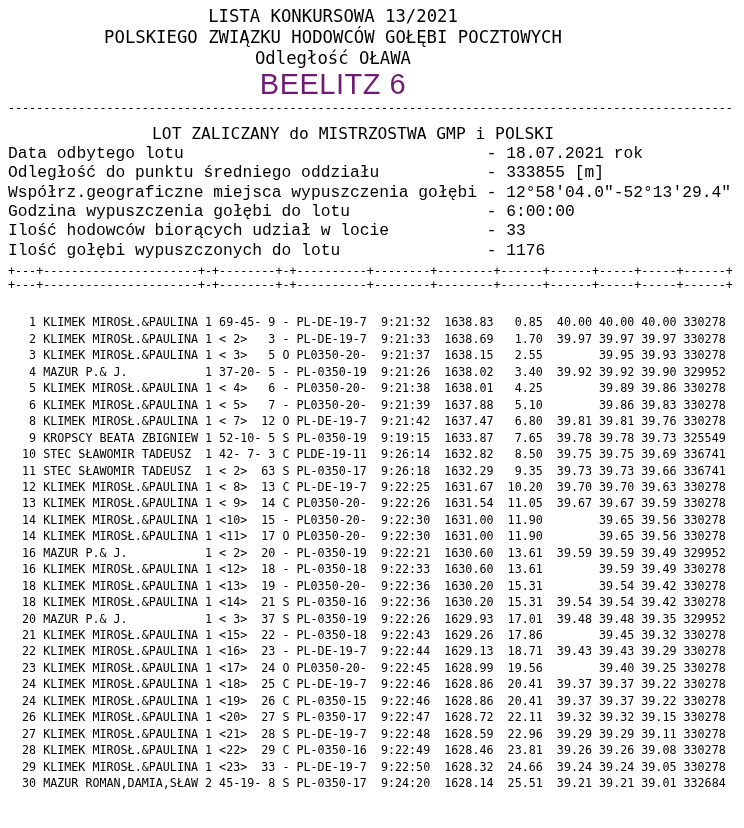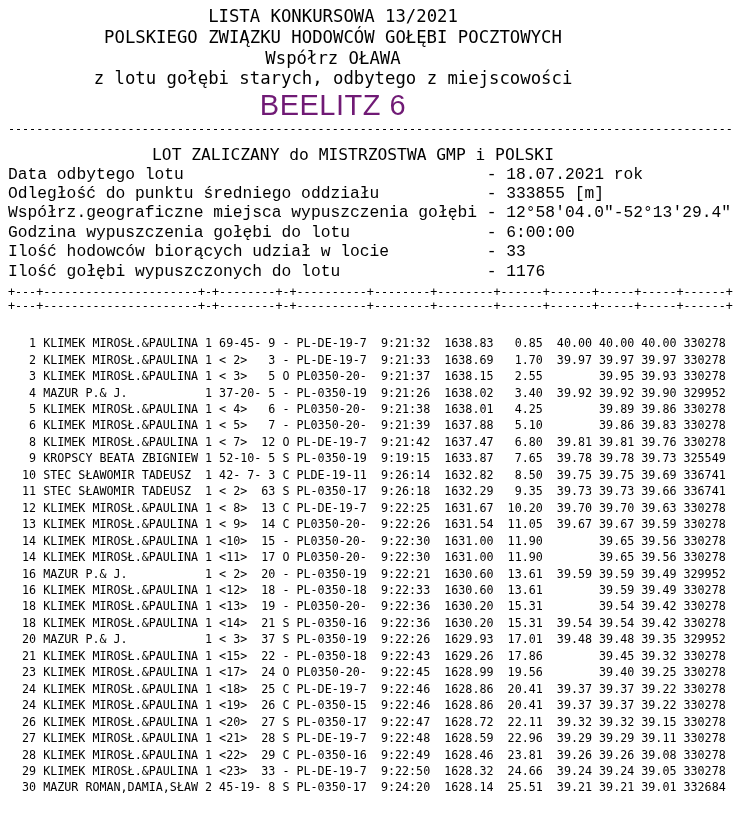--- a/index.html
+++ b/index.html
@@ -49,22 +49,21 @@
   .table-body { margin-top: 22px; }
   .table-body .pre-line { white-space: pre; line-height: 16.45px; }
 </style>
 </head>
 <body>
 
 <div class="doc">
   <div class="letterhead">
       <div class="lh-line">LISTA KONKURSOWA 13/2021</div>
       <div class="lh-line">POLSKIEGO ZWIĄZKU HODOWCÓW GOŁĘBI POCZTOWYCH</div>
-      <div class="lh-line">Współrz OŁAWA</div>
-      <div class="lh-line">z lotu gołębi starych, odbytego z miejscowości</div>
+      <div class="lh-line">Odległość OŁAWA</div>
     </div>
   <div class="race-title" style="color: #701a75;">BEELITZ 6</div>
   <div class="dashed-divider">-------------------------------------------------------------------------------------------------------</div>
   <div class="subtitle">LOT ZALICZANY do MISTRZOSTWA GMP i POLSKI</div>
   <div class="flight-info">
       <div class="pre-line">Data odbytego lotu                               - 18.07.2021 rok</div>
       <div class="pre-line">Odległość do punktu średniego oddziału           - 333855 [m]</div>
       <div class="pre-line">Współrz.geograficzne miejsca wypuszczenia gołębi - 12°58'04.0"-52°13'29.4"</div>
       <div class="pre-line">Godzina wypuszczenia gołębi do lotu              - 6:00:00</div>
       <div class="pre-line">Ilość hodowców biorących udział w locie          - 33</div>
@@ -89,20 +88,21 @@
         <div class="pre-line">  12 KLIMEK MIROSŁ.&amp;PAULINA 1 &lt; 8&gt;  13 C PL-DE-19-7  9:22:25  1631.67  10.20  39.70 39.70 39.63 330278</div>
         <div class="pre-line">  13 KLIMEK MIROSŁ.&amp;PAULINA 1 &lt; 9&gt;  14 C PL0350-20-  9:22:26  1631.54  11.05  39.67 39.67 39.59 330278</div>
         <div class="pre-line">  14 KLIMEK MIROSŁ.&amp;PAULINA 1 &lt;10&gt;  15 - PL0350-20-  9:22:30  1631.00  11.90        39.65 39.56 330278</div>
         <div class="pre-line">  14 KLIMEK MIROSŁ.&amp;PAULINA 1 &lt;11&gt;  17 O PL0350-20-  9:22:30  1631.00  11.90        39.65 39.56 330278</div>
         <div class="pre-line">  16 MAZUR P.&amp; J.           1 &lt; 2&gt;  20 - PL-0350-19  9:22:21  1630.60  13.61  39.59 39.59 39.49 329952</div>
         <div class="pre-line">  16 KLIMEK MIROSŁ.&amp;PAULINA 1 &lt;12&gt;  18 - PL-0350-18  9:22:33  1630.60  13.61        39.59 39.49 330278</div>
         <div class="pre-line">  18 KLIMEK MIROSŁ.&amp;PAULINA 1 &lt;13&gt;  19 - PL0350-20-  9:22:36  1630.20  15.31        39.54 39.42 330278</div>
         <div class="pre-line">  18 KLIMEK MIROSŁ.&amp;PAULINA 1 &lt;14&gt;  21 S PL-0350-16  9:22:36  1630.20  15.31  39.54 39.54 39.42 330278</div>
         <div class="pre-line">  20 MAZUR P.&amp; J.           1 &lt; 3&gt;  37 S PL-0350-19  9:22:26  1629.93  17.01  39.48 39.48 39.35 329952</div>
         <div class="pre-line">  21 KLIMEK MIROSŁ.&amp;PAULINA 1 &lt;15&gt;  22 - PL-0350-18  9:22:43  1629.26  17.86        39.45 39.32 330278</div>
+        <div class="pre-line">  22 KLIMEK MIROSŁ.&amp;PAULINA 1 &lt;16&gt;  23 - PL-DE-19-7  9:22:44  1629.13  18.71  39.43 39.43 39.29 330278</div>
         <div class="pre-line">  23 KLIMEK MIROSŁ.&amp;PAULINA 1 &lt;17&gt;  24 O PL0350-20-  9:22:45  1628.99  19.56        39.40 39.25 330278</div>
         <div class="pre-line">  24 KLIMEK MIROSŁ.&amp;PAULINA 1 &lt;18&gt;  25 C PL-DE-19-7  9:22:46  1628.86  20.41  39.37 39.37 39.22 330278</div>
         <div class="pre-line">  24 KLIMEK MIROSŁ.&amp;PAULINA 1 &lt;19&gt;  26 C PL-0350-15  9:22:46  1628.86  20.41  39.37 39.37 39.22 330278</div>
         <div class="pre-line">  26 KLIMEK MIROSŁ.&amp;PAULINA 1 &lt;20&gt;  27 S PL-0350-17  9:22:47  1628.72  22.11  39.32 39.32 39.15 330278</div>
         <div class="pre-line">  27 KLIMEK MIROSŁ.&amp;PAULINA 1 &lt;21&gt;  28 S PL-DE-19-7  9:22:48  1628.59  22.96  39.29 39.29 39.11 330278</div>
         <div class="pre-line">  28 KLIMEK MIROSŁ.&amp;PAULINA 1 &lt;22&gt;  29 C PL-0350-16  9:22:49  1628.46  23.81  39.26 39.26 39.08 330278</div>
         <div class="pre-line">  29 KLIMEK MIROSŁ.&amp;PAULINA 1 &lt;23&gt;  33 - PL-DE-19-7  9:22:50  1628.32  24.66  39.24 39.24 39.05 330278</div>
         <div class="pre-line">  30 MAZUR ROMAN,DAMIA,SŁAW 2 45-19- 8 S PL-0350-17  9:24:20  1628.14  25.51  39.21 39.21 39.01 332684</div>
       </div>
   </div>

